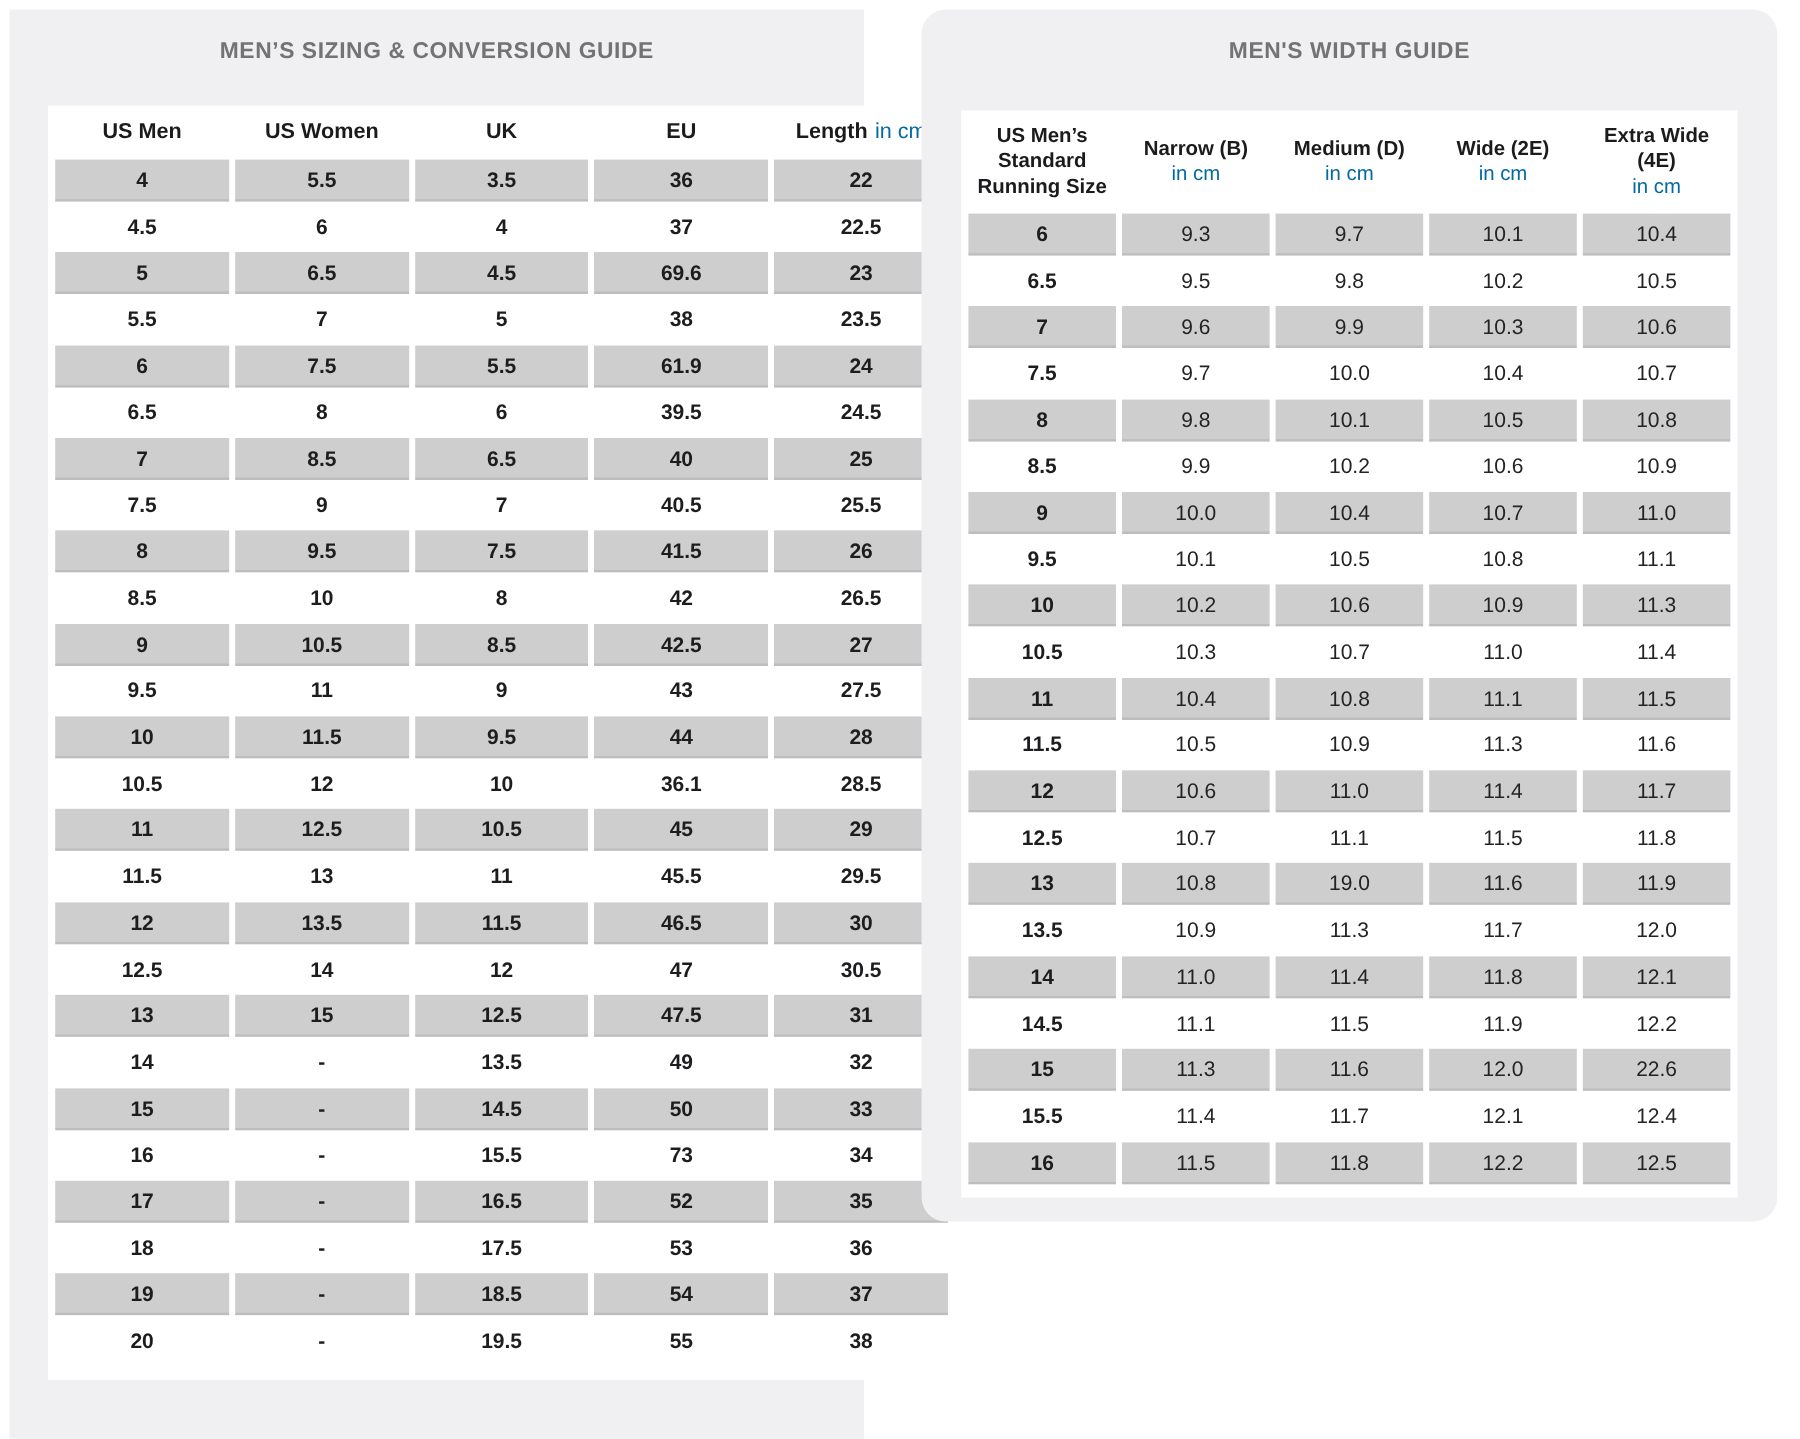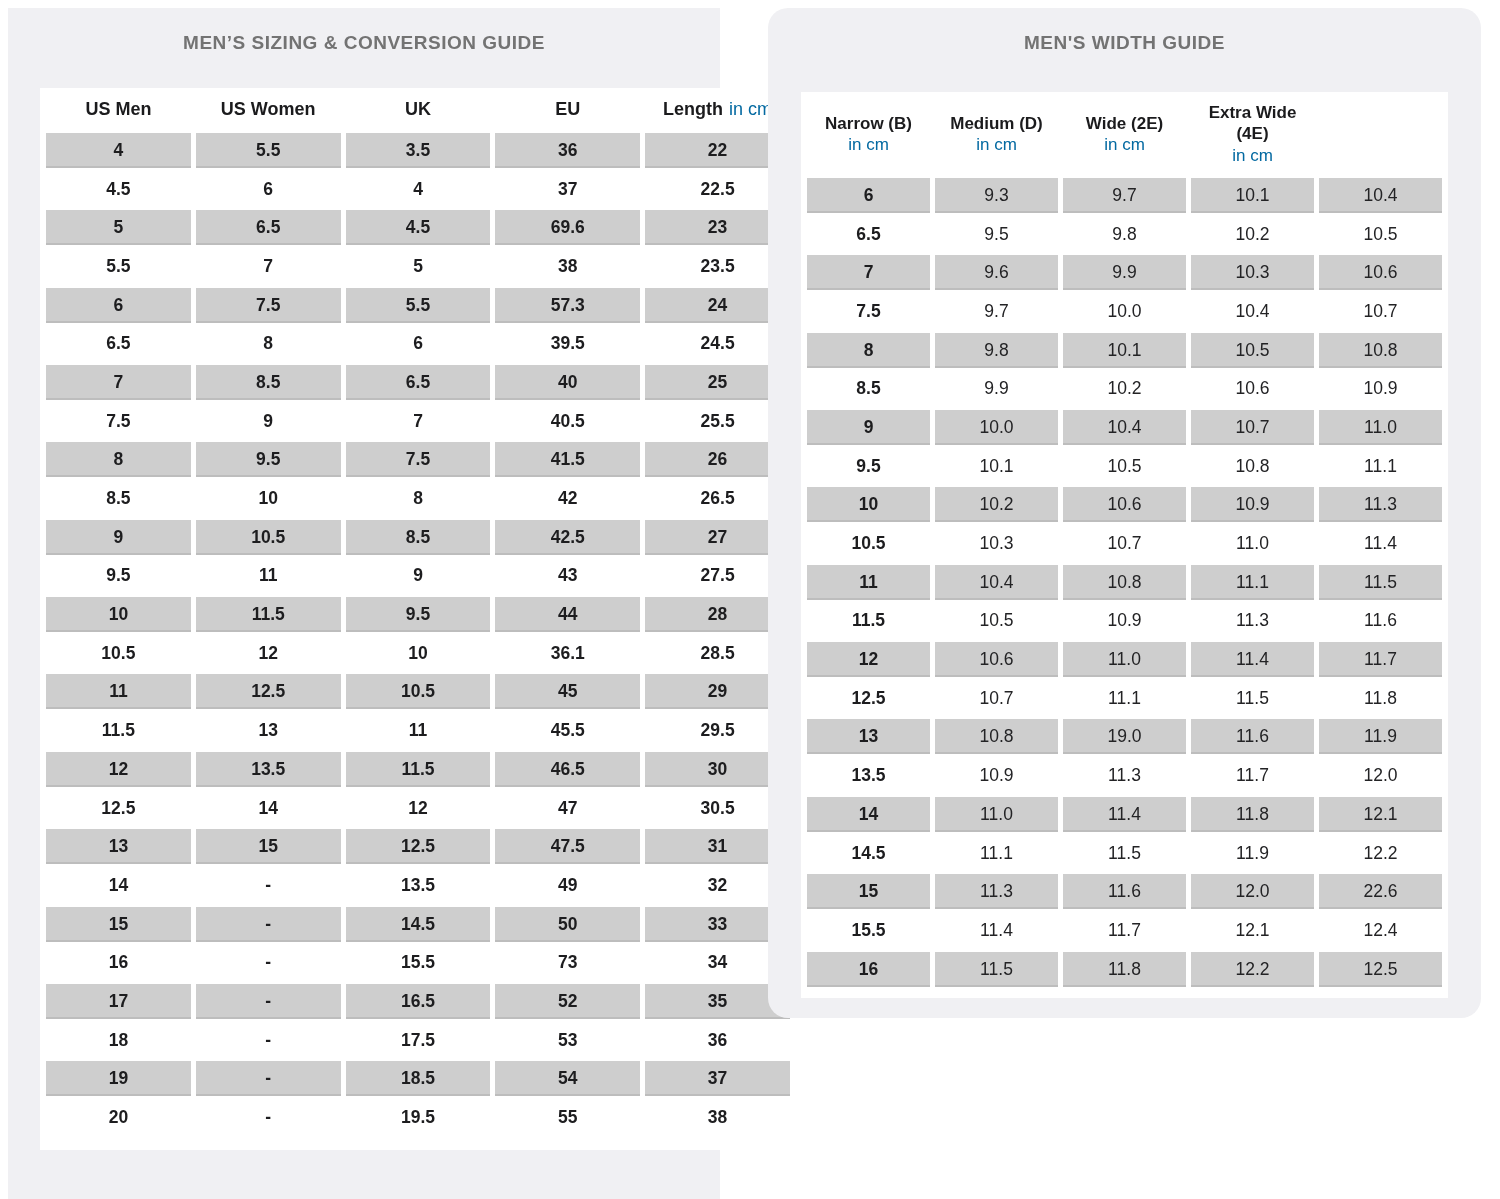--- a/index.html
+++ b/index.html
@@ -109,21 +109,21 @@
         <div class="cell">5.5</div>
         <div class="cell">7</div>
         <div class="cell">5</div>
         <div class="cell">38</div>
         <div class="cell">23.5</div>
       </div>
       <div class="row gray">
         <div class="cell">6</div>
         <div class="cell">7.5</div>
         <div class="cell">5.5</div>
-        <div class="cell">57.3</div>
+        <div class="cell">61.9</div>
         <div class="cell">24</div>
       </div>
       <div class="row">
         <div class="cell">6.5</div>
         <div class="cell">8</div>
         <div class="cell">6</div>
         <div class="cell">39.5</div>
         <div class="cell">24.5</div>
       </div>
       <div class="row gray">
@@ -267,20 +267,23 @@
         <div class="cell">38</div>
       </div>
     </div>
 </div>
 
 <div class="card right">
   <h1 class="card-title">MEN'S WIDTH GUIDE</h1>
   <div class="panel">
       <div class="hrow">
         <div class="hcell">
+          <span class="hlabel">US Men’s Standard Running Size</span>
+        </div>
+        <div class="hcell">
           <span class="hlabel">Narrow (B)</span>
           <span class="hsub">in cm</span>
         </div>
         <div class="hcell">
           <span class="hlabel">Medium (D)</span>
           <span class="hsub">in cm</span>
         </div>
         <div class="hcell">
           <span class="hlabel">Wide (2E)</span>
           <span class="hsub">in cm</span>

